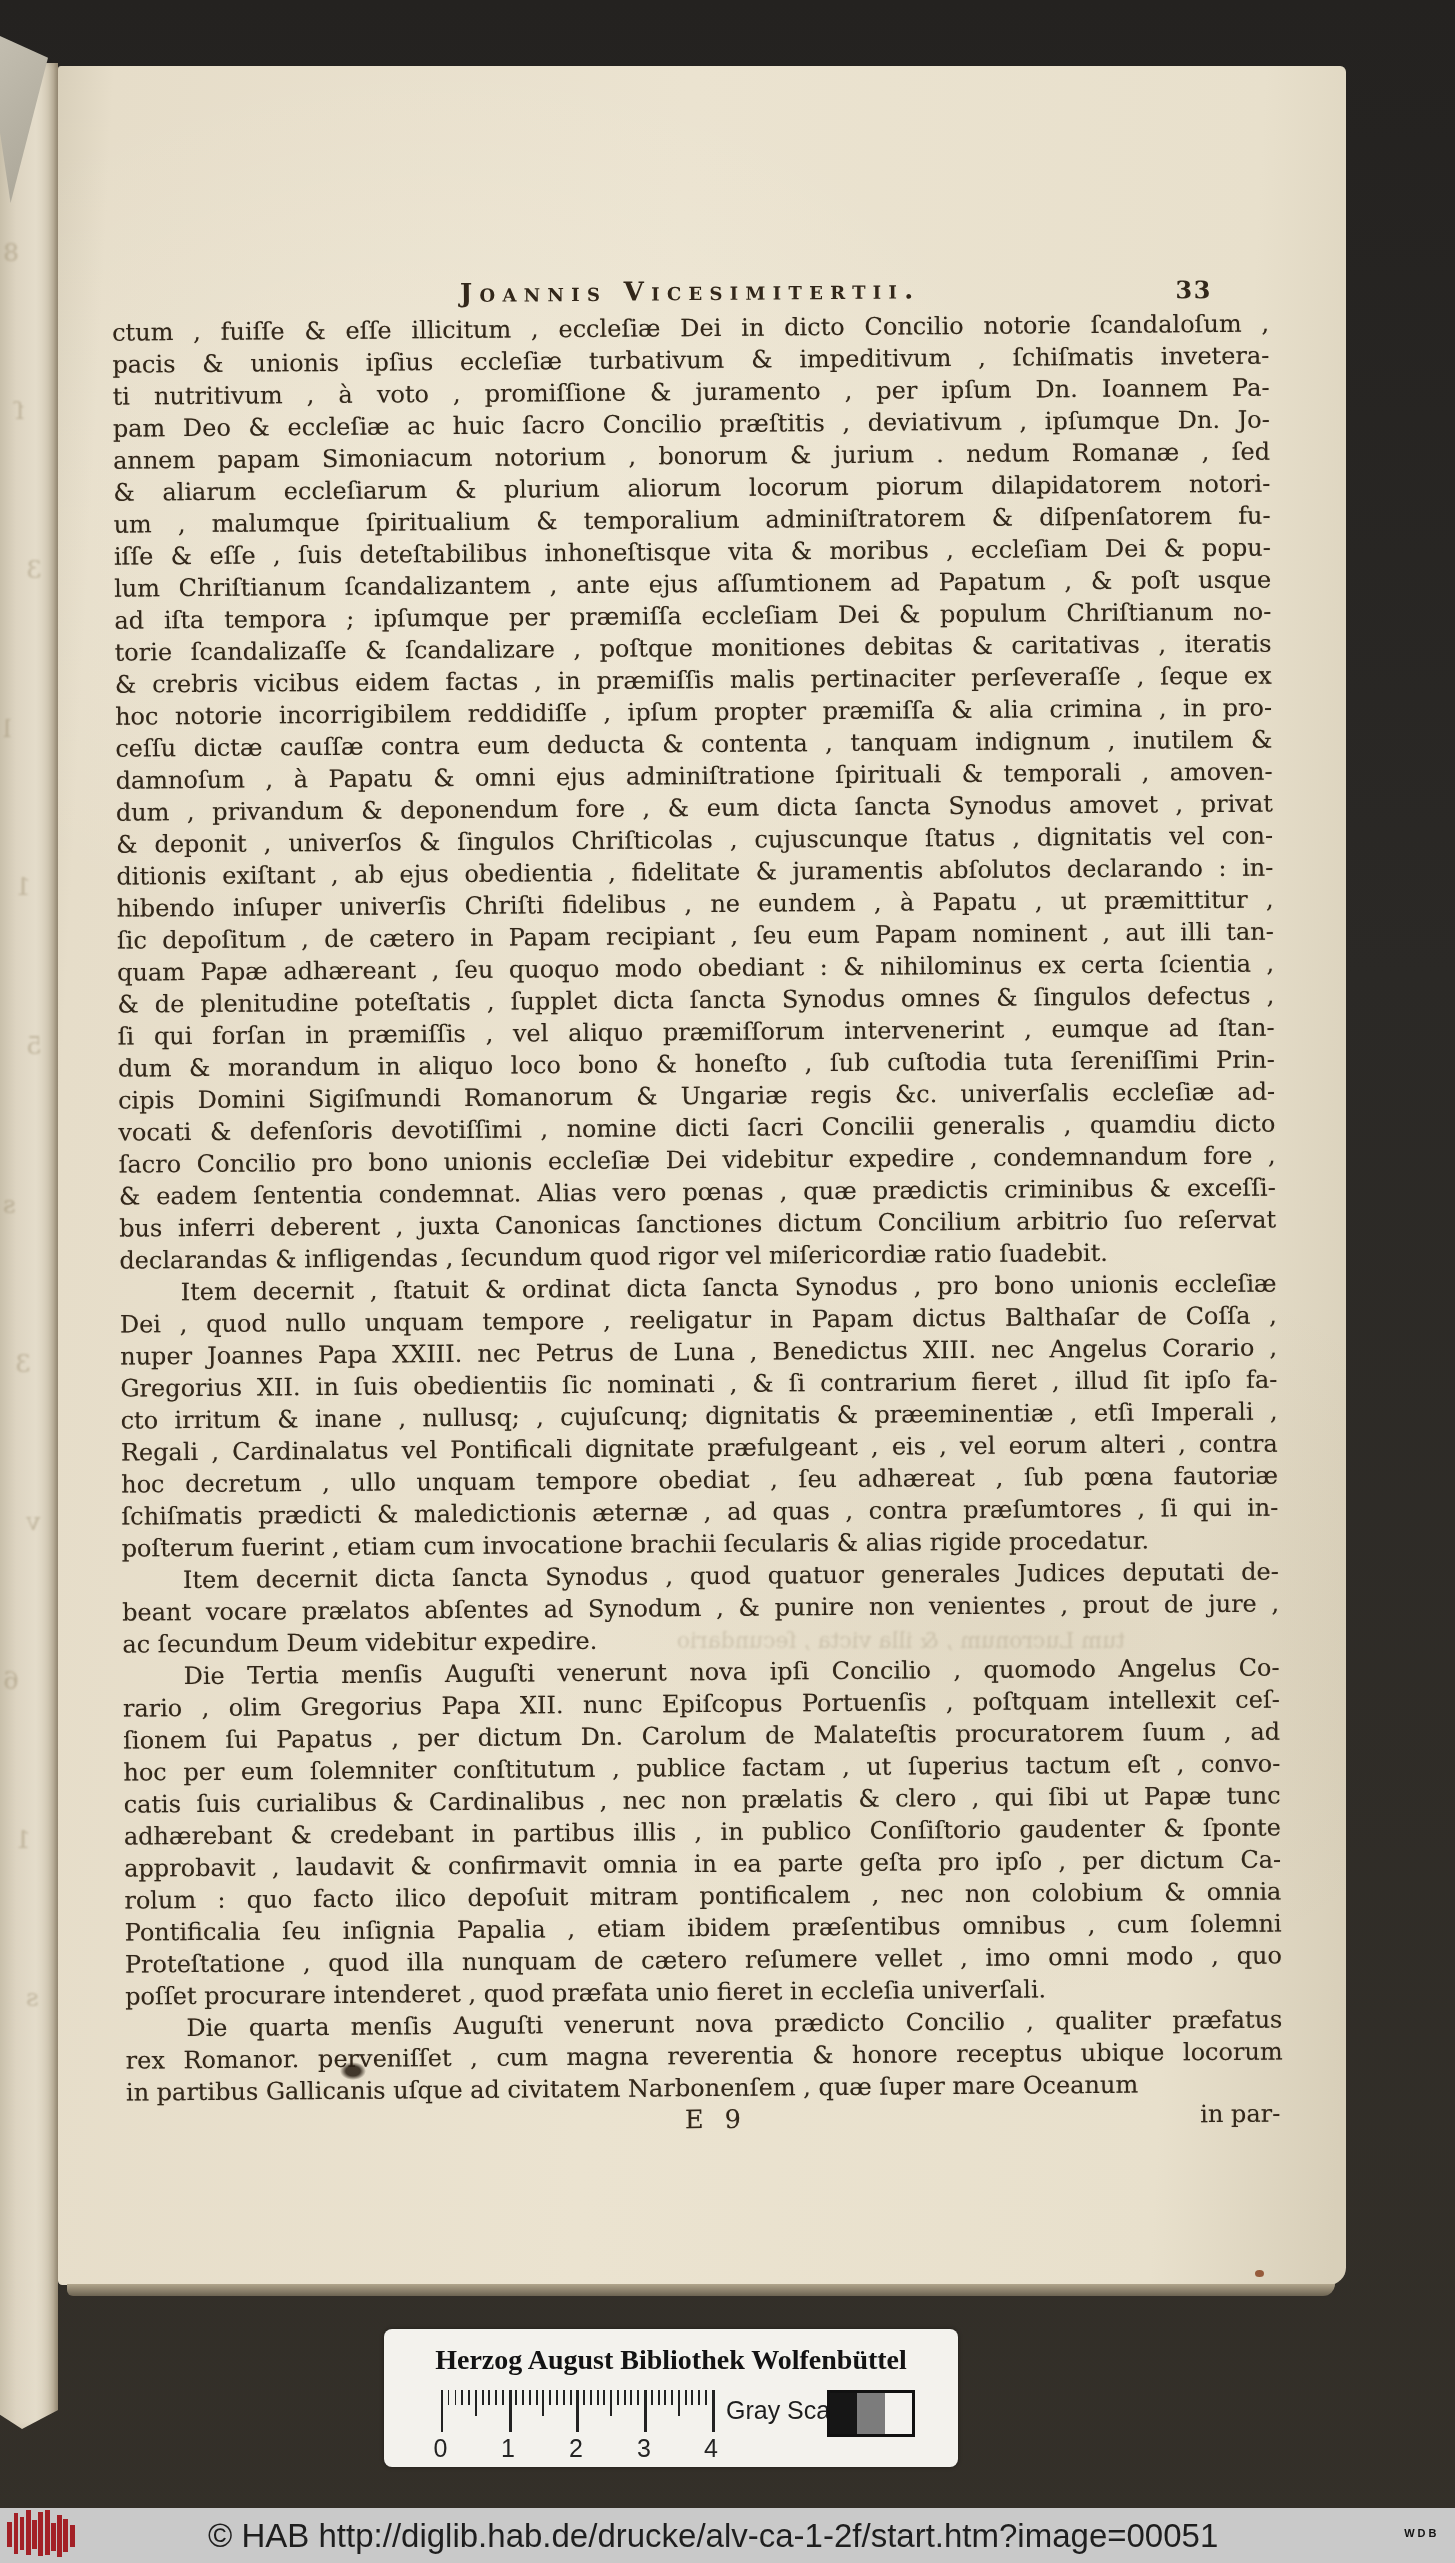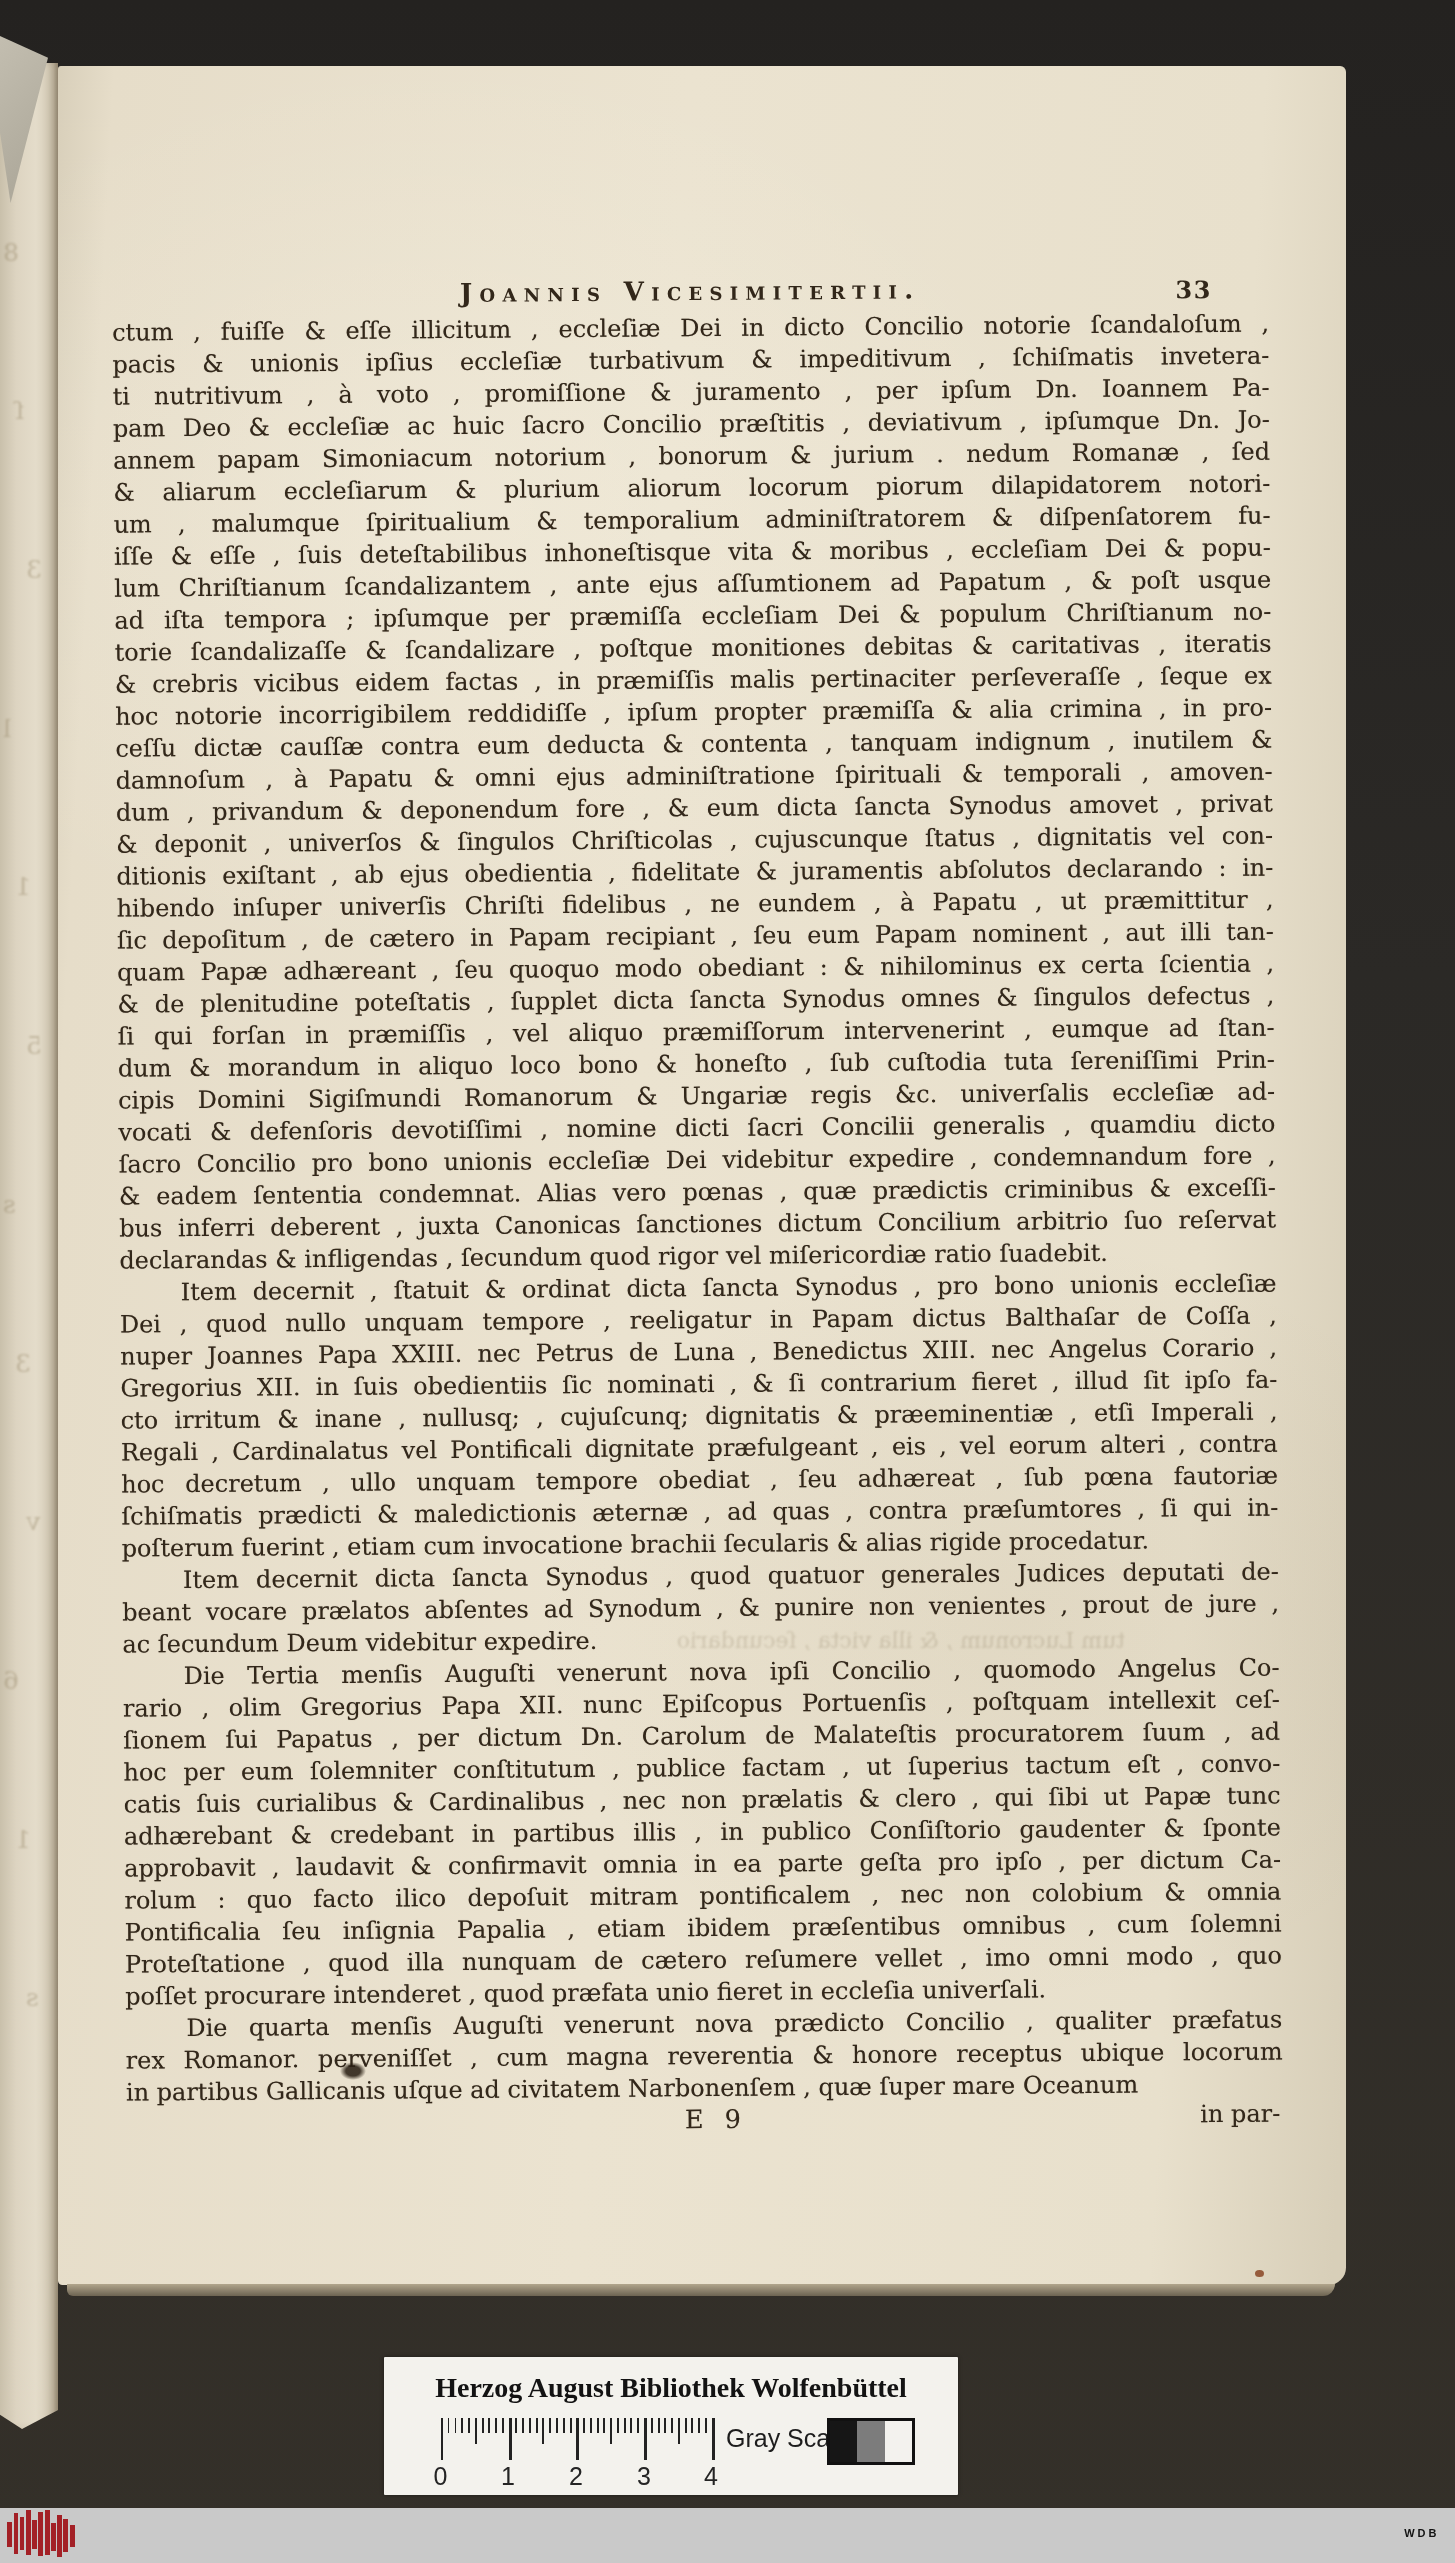--- a/index.html
+++ b/index.html
@@ -41,21 +41,21 @@
   .signature{position:absolute;left:51%;transform:translateX(-50%);font-size:25.5px;letter-spacing:6.6px;}
   .catchword{position:absolute;right:2.9px;}
   .ink-blot{position:absolute;left:282px;top:1996px;width:26px;height:17.5px;border-radius:50%;
     background:radial-gradient(closest-side,#241a0e 55%,rgba(36,26,14,0) 100%);opacity:.85;}
   .red-spot{position:absolute;left:1197px;top:2204px;width:8.7px;height:7.3px;border-radius:50%;
     background:#8a4524;opacity:.85;}
   .bleed{position:absolute;left:397px;top:1562px;width:670px;font-size:22px;color:#6d5c3e;
     opacity:.20;filter:blur(1px);transform:scaleX(-1);white-space:nowrap;}
   
   .cal-card{position:absolute;left:384px;top:2329px;width:574px;height:138px;
-    background:#f3f2ed;border-radius:1px;box-shadow:0 0 4.4px rgba(0,0,0,.4);margin-top:28px;}
+    background:#f3f2ed;border-radius:8px;box-shadow:0 0 4.4px rgba(0,0,0,.4);}
   .card-title{position:absolute;top:14.6px;left:0;right:0;text-align:center;
     font-family:"Liberation Serif",serif;font-weight:700;font-size:28px;color:#131313;}
   .ruler{position:absolute;left:54px;top:61px;width:278px;height:73px;}
   .tick{position:absolute;top:0;width:1.8px;background:#222;}
   .tick.major{width:2.5px;}
   .ruler-num{position:absolute;top:44px;font-family:"Liberation Sans",sans-serif;
     font-size:25px;color:#242424;}
   .gs-label{position:absolute;left:342px;top:67px;font-family:"Liberation Sans",sans-serif;
     font-size:25px;color:#1d1d1d;}
   .patch{position:absolute;left:443px;top:61px;width:82px;height:41px;border:3.6px solid #111;
@@ -231,17 +231,18 @@
         <div class="logo-bar" style="left: 12.5px; top: 7.3px; height: 33px; background: rgb(163, 32, 38);"></div>
         <div class="logo-bar" style="left: 19px; top: 0px; height: 45px; background: rgb(163, 32, 38);"></div>
         <div class="logo-bar" style="left: 25px; top: 10.2px; height: 29px; background: rgb(163, 32, 38);"></div>
         <div class="logo-bar" style="left: 31px; top: 1.5px; height: 44px; background: rgb(163, 32, 38);"></div>
         <div class="logo-bar" style="left: 38px; top: 0px; height: 45px; background: rgb(163, 32, 38);"></div>
         <div class="logo-bar" style="left: 44px; top: 13px; height: 28px; background: rgb(163, 32, 38);"></div>
         <div class="logo-bar" style="left: 50px; top: 4.4px; height: 42px; background: rgb(163, 32, 38);"></div>
         <div class="logo-bar" style="left: 56px; top: 8.7px; height: 33px; background: rgb(163, 32, 38);"></div>
         <div class="logo-bar" style="left: 63px; top: 14.6px; height: 22px; background: rgb(163, 32, 38);"></div>
       </div>
+    <div class="copyright">© HAB http://diglib.hab.de/drucke/alv-ca-1-2f/start.htm?image=00051</div>
     <div class="wdb">WDB</div>
   </div>
 
 </div>
 
 
 </body></html>

